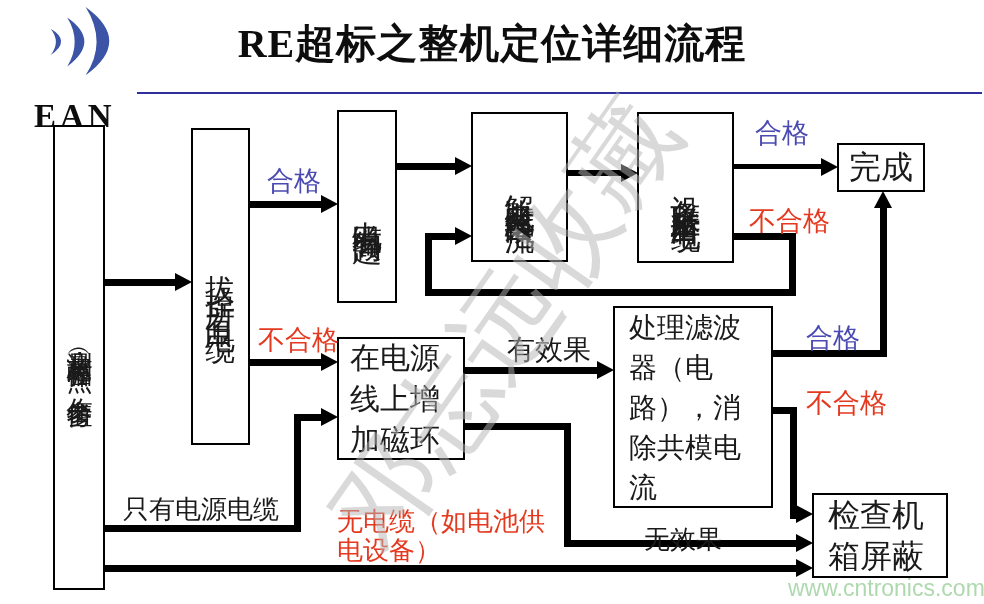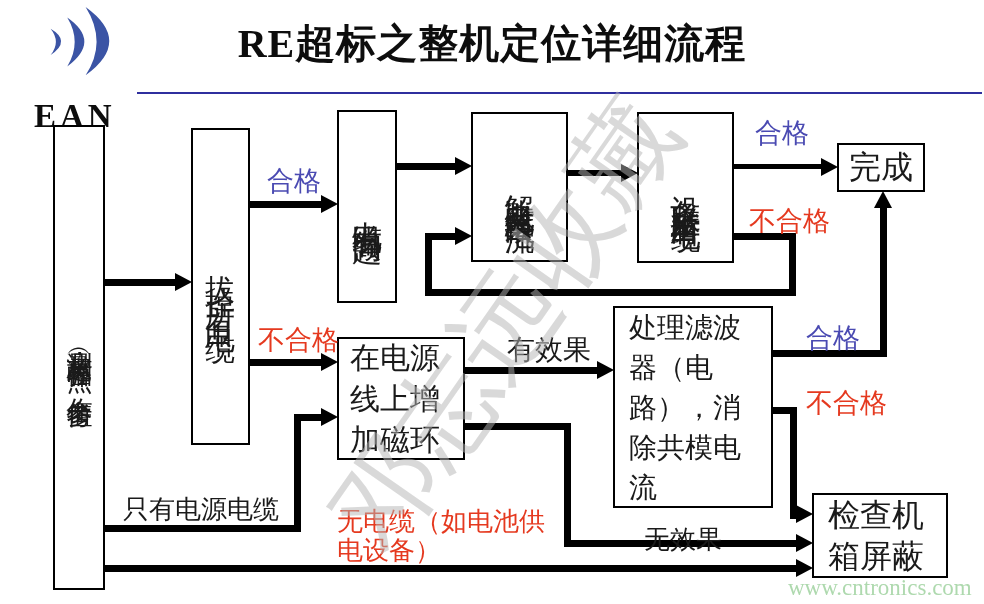--- a/index.html
+++ b/index.html
@@ -40,21 +40,21 @@
   .lbl{position:absolute;font-size:27px;color:#1a1a1a;white-space:nowrap;}
   .lbl.pass{color:#4a4ab2;}
   .lbl.fail{color:#e5391f;}
   .lbl.wrap{white-space:normal;}
 
   
   .watermark{position:absolute;left:195px;top:260px;width:620px;height:130px;line-height:130px;
              text-align:center;font-size:104px;color:#b5b5b5;opacity:0.5;white-space:nowrap;
              transform:rotate(-55deg);pointer-events:none;z-index:50;}
   .site-url{position:absolute;left:788px;top:575px;font-size:23px;color:#aed9ae;
-            font-family:Liberation Serif, serif;}
+            font-family:Liberation Sans, sans-serif;}
 </style>
 </head>
 <body>
 
 <div id="canvas">
 
   <svg class="logo" viewBox="0 0 110 80">
     <path d="M18 26 Q42 40 18 56 Q30 41 18 26 Z" fill="#3b54a5"></path>
     <path d="M37 13 Q76 40 37 69 Q54 41 37 13 Z" fill="#3b54a5"></path>
     <path d="M58 1 Q112 40 58 79 Q83 41 58 1 Z" fill="#3b54a5"></path>

